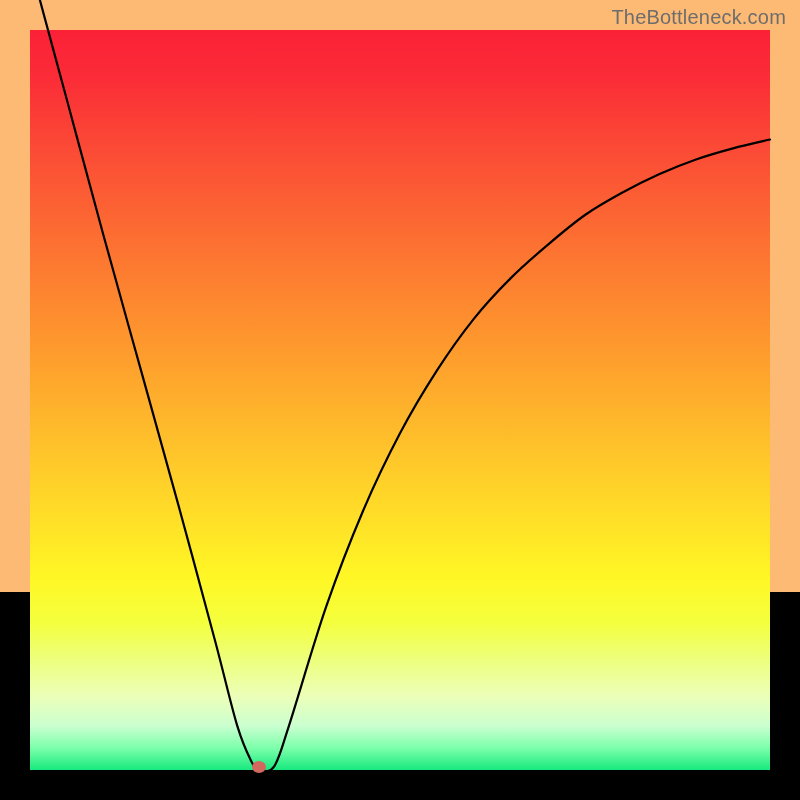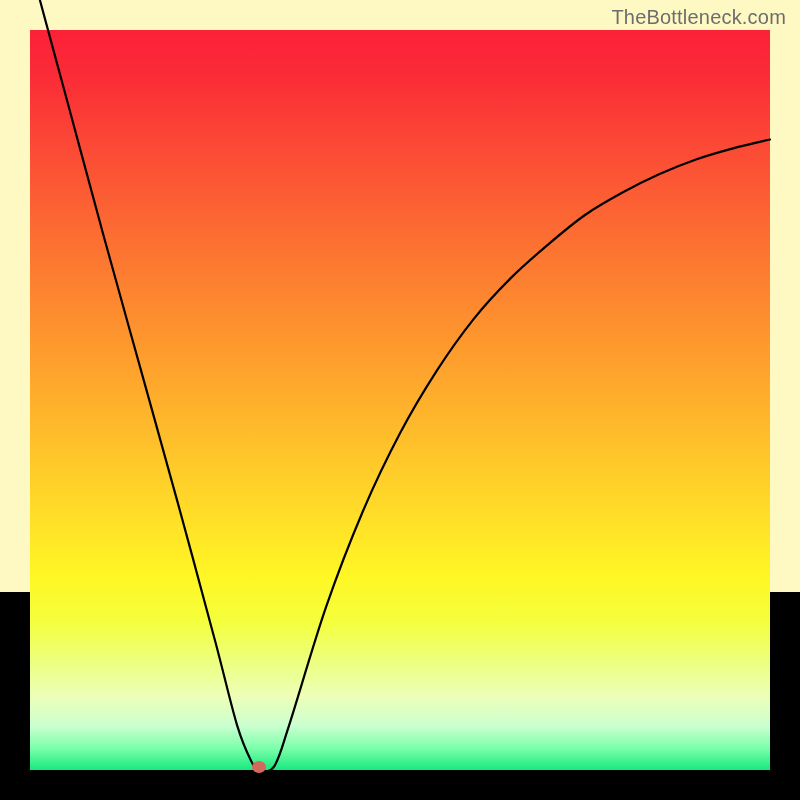--- a/index.html
+++ b/index.html
@@ -8,21 +8,21 @@
     width: 800px;
     height: 800px;
     overflow: hidden;
     background: #000;
     font-family: Arial, Helvetica, sans-serif;
   }
   .frame {
     position: relative;
     width: 800px;
     height: 592px;
-    background: #fef9c3;
+    background: #fdba74;
   }
   .plot-area {
     position: absolute;
     left: 30px;
     top: 30px;
     width: 740px;
     height: 740px;
     
     background: linear-gradient(to bottom,
       #fb2137 0%,

